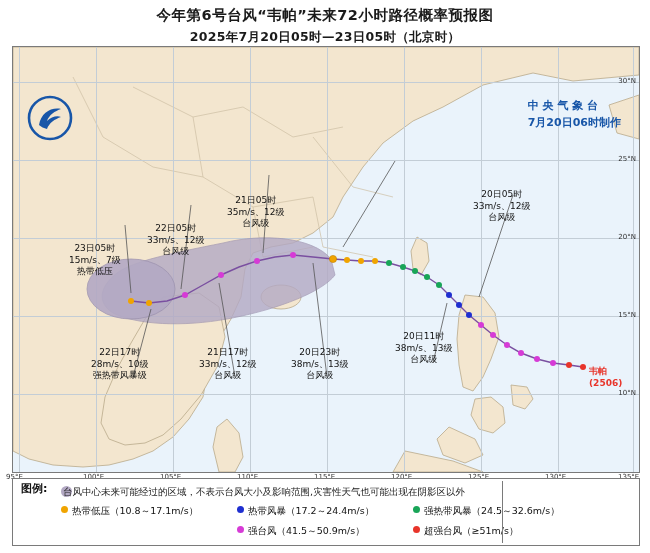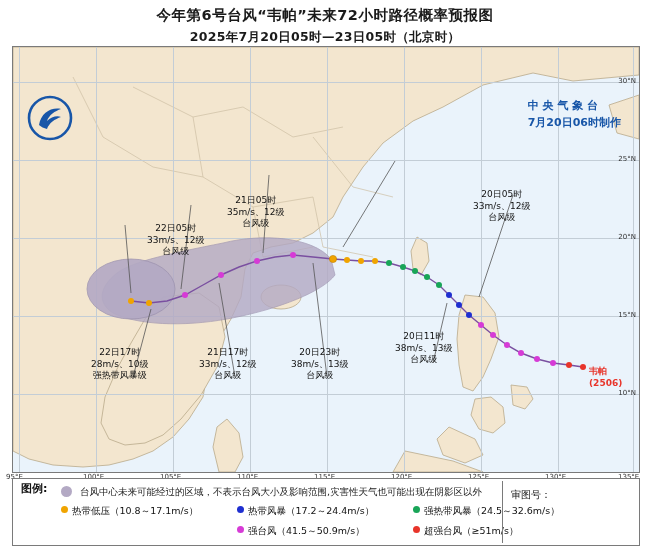--- a/index.html
+++ b/index.html
@@ -55,21 +55,21 @@
 
   
   .legend{
     position:absolute;left:12px;top:478px;width:626px;height:66px;
     border:1px solid #7a7a7a;background:#fff;
   }
   .legend-title{
     position:absolute;left:8px;top:2px;font-size:11px;font-weight:bold;color:#111;
   }
   .legend-note{
-    position:absolute;left:67px;top:7px;font-size:9.5px;color:#222;
+    position:absolute;left:50px;top:7px;font-size:9.5px;color:#222;
   }
   .lg-swatch{
     position:absolute;left:48px;top:7px;width:11px;height:11px;border-radius:50%;
     background:#b3a9c4;
   }
   .lg-item{position:absolute;font-size:9.5px;color:#111;white-space:nowrap;}
   .lg-dot{
     display:inline-block;width:7px;height:7px;border-radius:50%;
     margin-right:4px;vertical-align:1px;
   }
@@ -211,20 +211,25 @@
       <circle cx="23" cy="23" r="21" fill="none" stroke="#1856a8" stroke-width="2.6"></circle>
       <path d="M12,30 C14,18 24,12 34,14 C28,16 22,20 20,26 C24,22 30,20 34,22
                C28,24 22,28 20,34 C17,33 14,32 12,30 Z" fill="#1856a8"></path>
     </svg>
 
     <div class="org">
       <div>中 央 气 象 台</div>
       <div>7月20日06时制作</div>
     </div>
 
+    <div class="callout" style="left:56px;top:196px">
+      <div>23日05时</div>
+      <div>15m/s、7级</div>
+      <div>热带低压</div>
+    </div>
     <div class="callout" style="left:134px;top:176px">
       <div>22日05时</div>
       <div>33m/s、12级</div>
       <div>台风级</div>
     </div>
     <div class="callout" style="left:214px;top:148px">
       <div>21日05时</div>
       <div>35m/s、12级</div>
       <div>台风级</div>
     </div>
@@ -288,17 +293,16 @@
 
     <div class="lg-item" style="left:224px;top:46px">
       <span class="lg-dot" style="background:#d63bd6"></span><span>强台风（41.5～50.9m/s）</span>
     </div>
     <div class="lg-item" style="left:400px;top:46px">
       <span class="lg-dot" style="background:#e8342a"></span><span>超强台风（≥51m/s）</span>
     </div>
 
     <div class="sep"></div>
     <div class="approval">
-      <div>审图号：</div>
     </div>
   </div>
 
 </div>
 
 </body></html>

